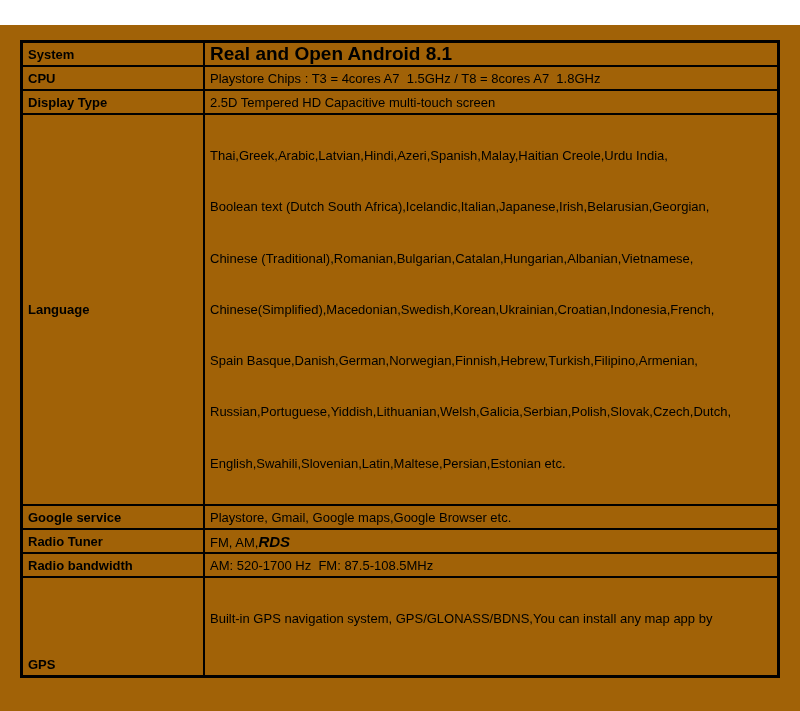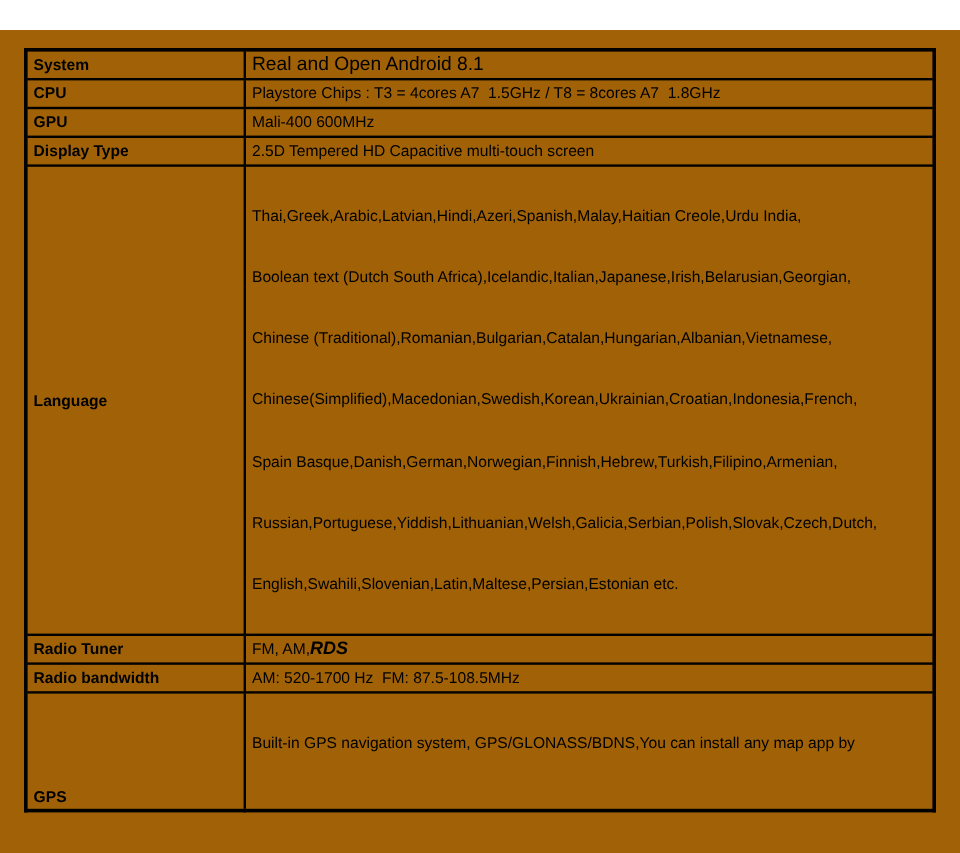--- a/index.html
+++ b/index.html
@@ -40,22 +40,22 @@
     font-size: 13px;
     padding-left: 5px;
     white-space: nowrap;
   }
   td.value-cell {
     font-size: 13px;
     padding-left: 5px;
     white-space: pre-wrap;
   }
   td.value-cell.emphasis {
-    font-weight: normal;
-    font-size: 16px;
+    font-weight: bold;
+    font-size: 19px;
   }
   tr.single { height: 24px; }
   tr.row-language { height: 149px; }
   tr.row-gps { height: 43px; }
   .line {
     line-height: 21.3px;
     white-space: pre;
   }
   .line2 {
     line-height: 21.5px;
@@ -79,38 +79,38 @@
     <tbody>
       <tr class="single">
         <td class="label-cell">System</td>
         <td class="value-cell emphasis">Real and Open Android 8.1</td>
       </tr>
       <tr class="single">
         <td class="label-cell">CPU</td>
         <td class="value-cell">Playstore Chips : T3 = 4cores A7  1.5GHz / T8 = 8cores A7  1.8GHz</td>
       </tr>
       <tr class="single">
-        <td class="label-cell">GPU</td>
-        <td class="value-cell">Mali-400 600MHz</td>
-      </tr>
-      <tr class="single">
         <td class="label-cell">Display Type</td>
         <td class="value-cell">2.5D Tempered HD Capacitive multi-touch screen</td>
       </tr>
       <tr class="row-language">
         <td class="label-cell">Language</td>
         <td class="value-cell">
           <div class="line">Thai,Greek,Arabic,Latvian,Hindi,Azeri,Spanish,Malay,Haitian Creole,Urdu India,</div>
           <div class="line">Boolean text (Dutch South Africa),Icelandic,Italian,Japanese,Irish,Belarusian,Georgian,</div>
           <div class="line">Chinese (Traditional),Romanian,Bulgarian,Catalan,Hungarian,Albanian,Vietnamese,</div>
           <div class="line">Chinese(Simplified),Macedonian,Swedish,Korean,Ukrainian,Croatian,Indonesia,French,</div>
           <div class="line">Spain Basque,Danish,German,Norwegian,Finnish,Hebrew,Turkish,Filipino,Armenian,</div>
           <div class="line">Russian,Portuguese,Yiddish,Lithuanian,Welsh,Galicia,Serbian,Polish,Slovak,Czech,Dutch,</div>
           <div class="line">English,Swahili,Slovenian,Latin,Maltese,Persian,Estonian etc.</div>
         </td>
+      </tr>
+      <tr class="single">
+        <td class="label-cell">Google service</td>
+        <td class="value-cell">Playstore, Gmail, Google maps,Google Browser etc.</td>
       </tr>
       <tr class="single">
         <td class="label-cell">Radio Tuner</td>
         <td class="value-cell"><span>FM, AM,</span><span class="bold-suffix">RDS</span></td>
       </tr>
       <tr class="single">
         <td class="label-cell">Radio bandwidth</td>
         <td class="value-cell">AM: 520-1700 Hz  FM: 87.5-108.5MHz</td>
       </tr>
       <tr class="row-gps">

